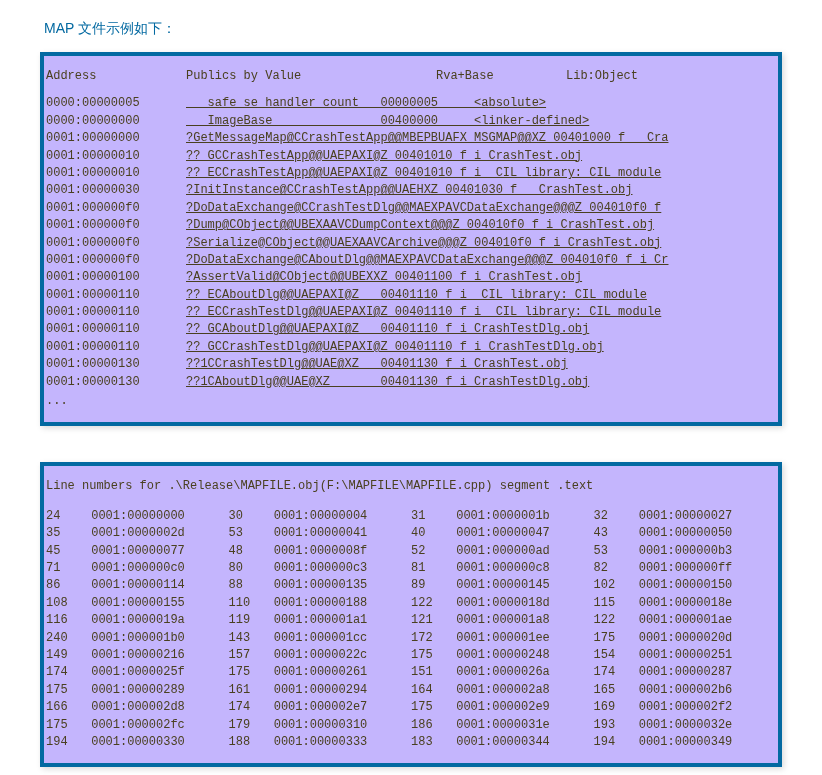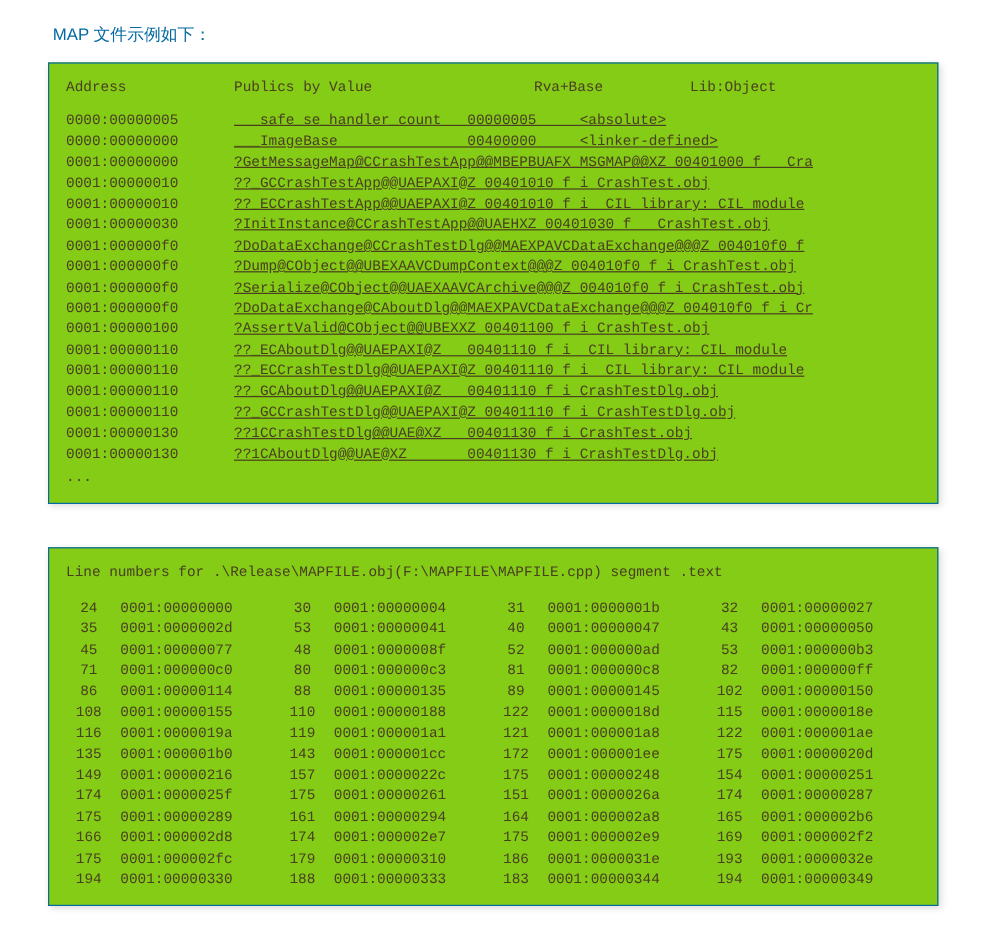--- a/index.html
+++ b/index.html
@@ -11,24 +11,24 @@
     color: #333;
   }
   .caption {
     font-family: "SimSun", "Microsoft YaHei", sans-serif;
     font-size: 14px;
     color: #0369a1;
     margin-bottom: 14px;
     margin-left: 4px;
   }
   .panel {
-    background: #84cc16;
-    border: 1px solid #0369a1;
+    background: #c4b5fd;
+    border: 4px solid #0369a1;
     box-shadow: 2px 2px 6px rgba(0,0,0,0.15);
-    padding: 12px 14px;
+    padding: 12px 2px;
     margin-bottom: 36px;
     overflow: hidden;
     line-height: 1.45;
     color: #4a4020;
   }
   .hdr {
     display: flex;
     margin-bottom: 10px;
   }
   .hdr span { white-space: pre; }
@@ -44,21 +44,21 @@
   .line-title { margin-bottom: 12px; white-space: pre; }
   .line-grid {
     display: flex;
     flex-wrap: wrap;
   }
   .line-cell {
     width: 25%;
     white-space: pre;
     box-sizing: border-box;
   }
-  .ln-num { display:inline-block; width: 38px; text-align: center; }
+  .ln-num { display:inline-block; width: 38px; text-align: left; }
 </style>
 </head>
 <body>
 
 <div class="caption">MAP 文件示例如下：</div>
 
 <div class="panel">
   <div class="hdr">
     <span style="width:140px">Address</span>
     <span style="width:250px">Publics by Value</span>
@@ -111,21 +111,21 @@
       <div class="line-cell"><span class="ln-num">89</span><span> 0001:00000145</span></div>
       <div class="line-cell"><span class="ln-num">102</span><span> 0001:00000150</span></div>
       <div class="line-cell"><span class="ln-num">108</span><span> 0001:00000155</span></div>
       <div class="line-cell"><span class="ln-num">110</span><span> 0001:00000188</span></div>
       <div class="line-cell"><span class="ln-num">122</span><span> 0001:0000018d</span></div>
       <div class="line-cell"><span class="ln-num">115</span><span> 0001:0000018e</span></div>
       <div class="line-cell"><span class="ln-num">116</span><span> 0001:0000019a</span></div>
       <div class="line-cell"><span class="ln-num">119</span><span> 0001:000001a1</span></div>
       <div class="line-cell"><span class="ln-num">121</span><span> 0001:000001a8</span></div>
       <div class="line-cell"><span class="ln-num">122</span><span> 0001:000001ae</span></div>
-      <div class="line-cell"><span class="ln-num">135</span><span> 0001:000001b0</span></div>
+      <div class="line-cell"><span class="ln-num">240</span><span> 0001:000001b0</span></div>
       <div class="line-cell"><span class="ln-num">143</span><span> 0001:000001cc</span></div>
       <div class="line-cell"><span class="ln-num">172</span><span> 0001:000001ee</span></div>
       <div class="line-cell"><span class="ln-num">175</span><span> 0001:0000020d</span></div>
       <div class="line-cell"><span class="ln-num">149</span><span> 0001:00000216</span></div>
       <div class="line-cell"><span class="ln-num">157</span><span> 0001:0000022c</span></div>
       <div class="line-cell"><span class="ln-num">175</span><span> 0001:00000248</span></div>
       <div class="line-cell"><span class="ln-num">154</span><span> 0001:00000251</span></div>
       <div class="line-cell"><span class="ln-num">174</span><span> 0001:0000025f</span></div>
       <div class="line-cell"><span class="ln-num">175</span><span> 0001:00000261</span></div>
       <div class="line-cell"><span class="ln-num">151</span><span> 0001:0000026a</span></div>

